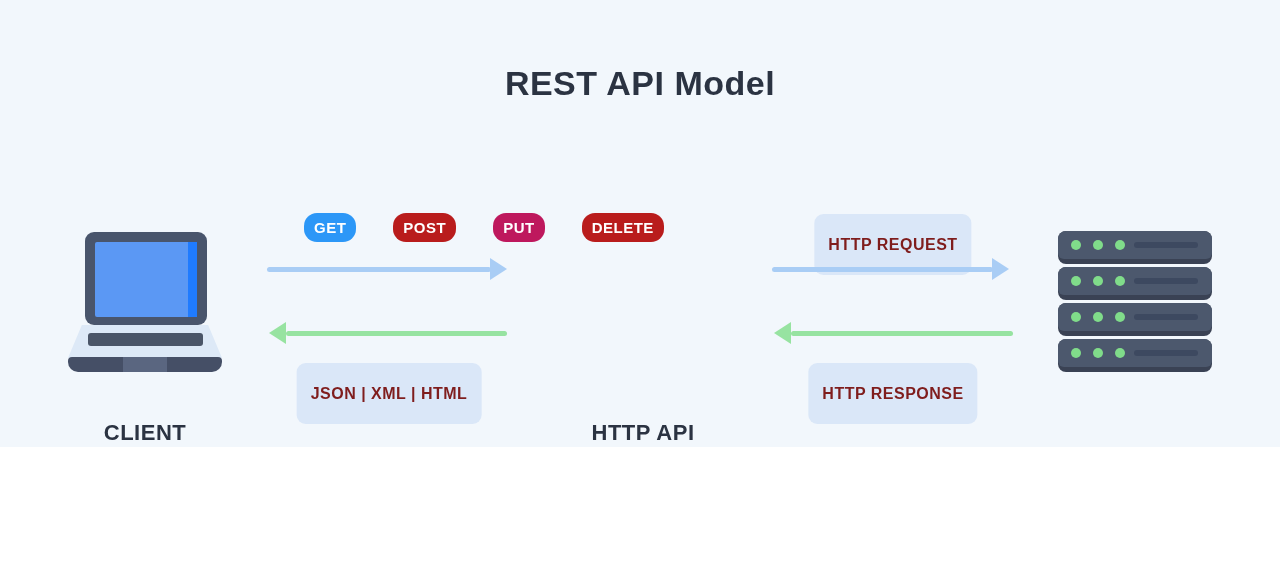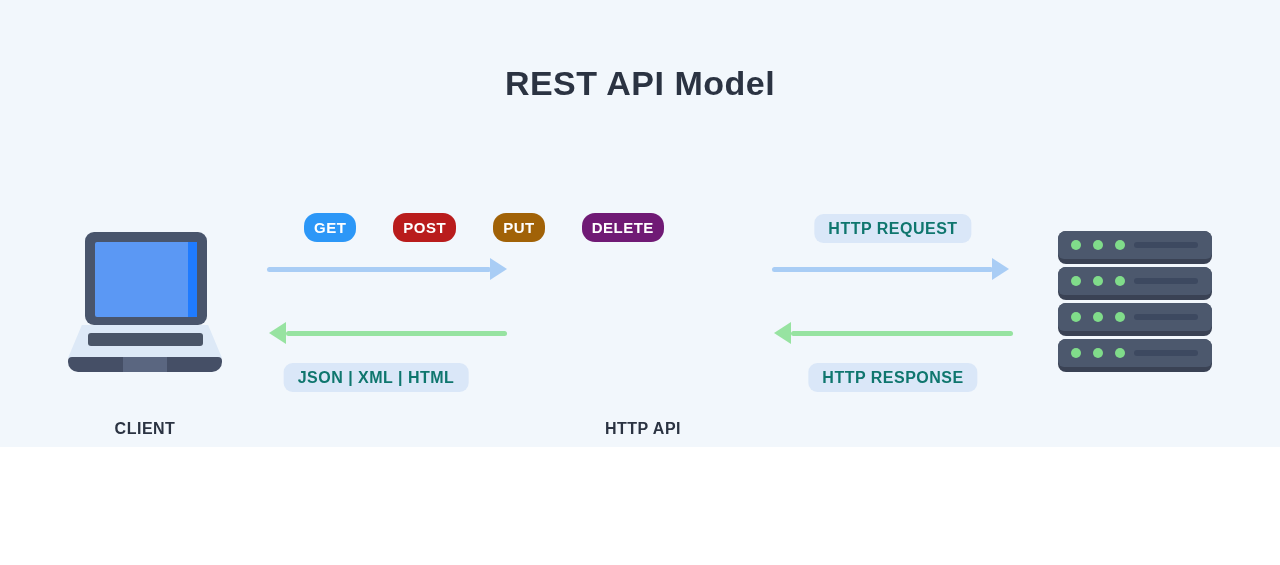--- a/index.html
+++ b/index.html
@@ -12,21 +12,21 @@
 
   
   .title{
     left:0;top:64px;width:1280px;text-align:center;
     font-size:34px;font-weight:800;color:#2b3342;letter-spacing:.5px;
   }
 
   
   .node-label{
     top:420px;transform:translateX(-50%);
-    font-size:16px;font-weight:800;color:#2b3342;letter-spacing:.5px;white-space:nowrap;
+    font-size:22px;font-weight:800;color:#2b3342;letter-spacing:.5px;white-space:nowrap;
   }
 
   
   .laptop{left:68px;top:230px;width:154px;height:142px;}
   .laptop-screen{left:17px;top:2px;width:122px;height:93px;background:#49556c;border-radius:9px;}
   .laptop-display{left:10px;top:10px;right:10px;bottom:8px;background:#5b98f4;border-radius:2px;}
   .laptop-display::after{content:"";position:absolute;top:0;bottom:0;right:0;width:9px;background:#1f7bff;}
   .laptop-base{left:0;top:95px;width:154px;height:33px;background:#dde9f7;
     -webkit-clip-path:polygon(9% 0,91% 0,100% 100%,0 100%);clip-path:polygon(9% 0,91% 0,100% 100%,0 100%);}
   .laptop-keys{left:20px;top:103px;width:115px;height:13px;background:#4a5568;border-radius:3px;}
@@ -70,22 +70,22 @@
   .arrow-line{height:5px;border-radius:3px;}
   .blue{background:#a9cdf5;}
   .green{background:#97e3a1;}
   .head{width:0;height:0;border-top:11px solid transparent;border-bottom:11px solid transparent;}
   .head-right{border-left:17px solid #a9cdf5;}
   .head-left{border-right:17px solid #97e3a1;}
 
   
   .pill{
     transform:translateX(-50%);
-    height:29px;line-height:29px;padding:0 14px;border-radius:9px;
-    background:#dae7f8;color:#0f766e;font-size:16px;font-weight:800;
+    height:29px;line-height:29px;padding:16px 14px;border-radius:9px;
+    background:#dae7f8;color:#7f1d1d;font-size:16px;font-weight:800;
     letter-spacing:.5px;white-space:nowrap;
   }
 </style>
 </head>
 <body>
 
 <div id="canvas">
 
   <div class="abs title">REST API Model</div>
 
@@ -95,28 +95,28 @@
     </div>
     <div class="abs laptop-base"></div>
     <div class="abs laptop-keys"></div>
     <div class="abs laptop-bottom"></div>
   </div>
   <div class="abs node-label" style="left:145px;">CLIENT</div>
 
   <div class="abs methods">
     <div class="method-badge" style="background: rgb(44, 151, 247);">GET</div>
     <div class="method-badge" style="background: #b91c1c;">POST</div>
-    <div class="method-badge" style="background: #a16207;">PUT</div>
-    <div class="method-badge" style="background: #701a75;">DELETE</div>
+    <div class="method-badge" style="background: #be185d;">PUT</div>
+    <div class="method-badge" style="background: #b91c1c;">DELETE</div>
   </div>
   <div class="abs arrow-line blue" style="left:267px;top:267px;width:224px;"></div>
   <div class="abs head head-right" style="left:490px;top:258px;"></div>
   <div class="abs head head-left" style="left:269px;top:322px;"></div>
   <div class="abs arrow-line green" style="left:286px;top:331px;width:221px;"></div>
-  <div class="abs pill" style="left:376px;top:363px;">JSON | XML | HTML</div>
+  <div class="abs pill" style="left:389px;top:363px;">JSON | XML | HTML</div>
 
   <div class="abs node-label" style="left:643px;">HTTP API</div>
 
   <div class="abs pill" style="left:893px;top:214px;">HTTP REQUEST</div>
   <div class="abs arrow-line blue" style="left:772px;top:267px;width:221px;"></div>
   <div class="abs head head-right" style="left:992px;top:258px;"></div>
   <div class="abs head head-left" style="left:774px;top:322px;"></div>
   <div class="abs arrow-line green" style="left:791px;top:331px;width:222px;"></div>
   <div class="abs pill" style="left:893px;top:363px;">HTTP RESPONSE</div>
 

